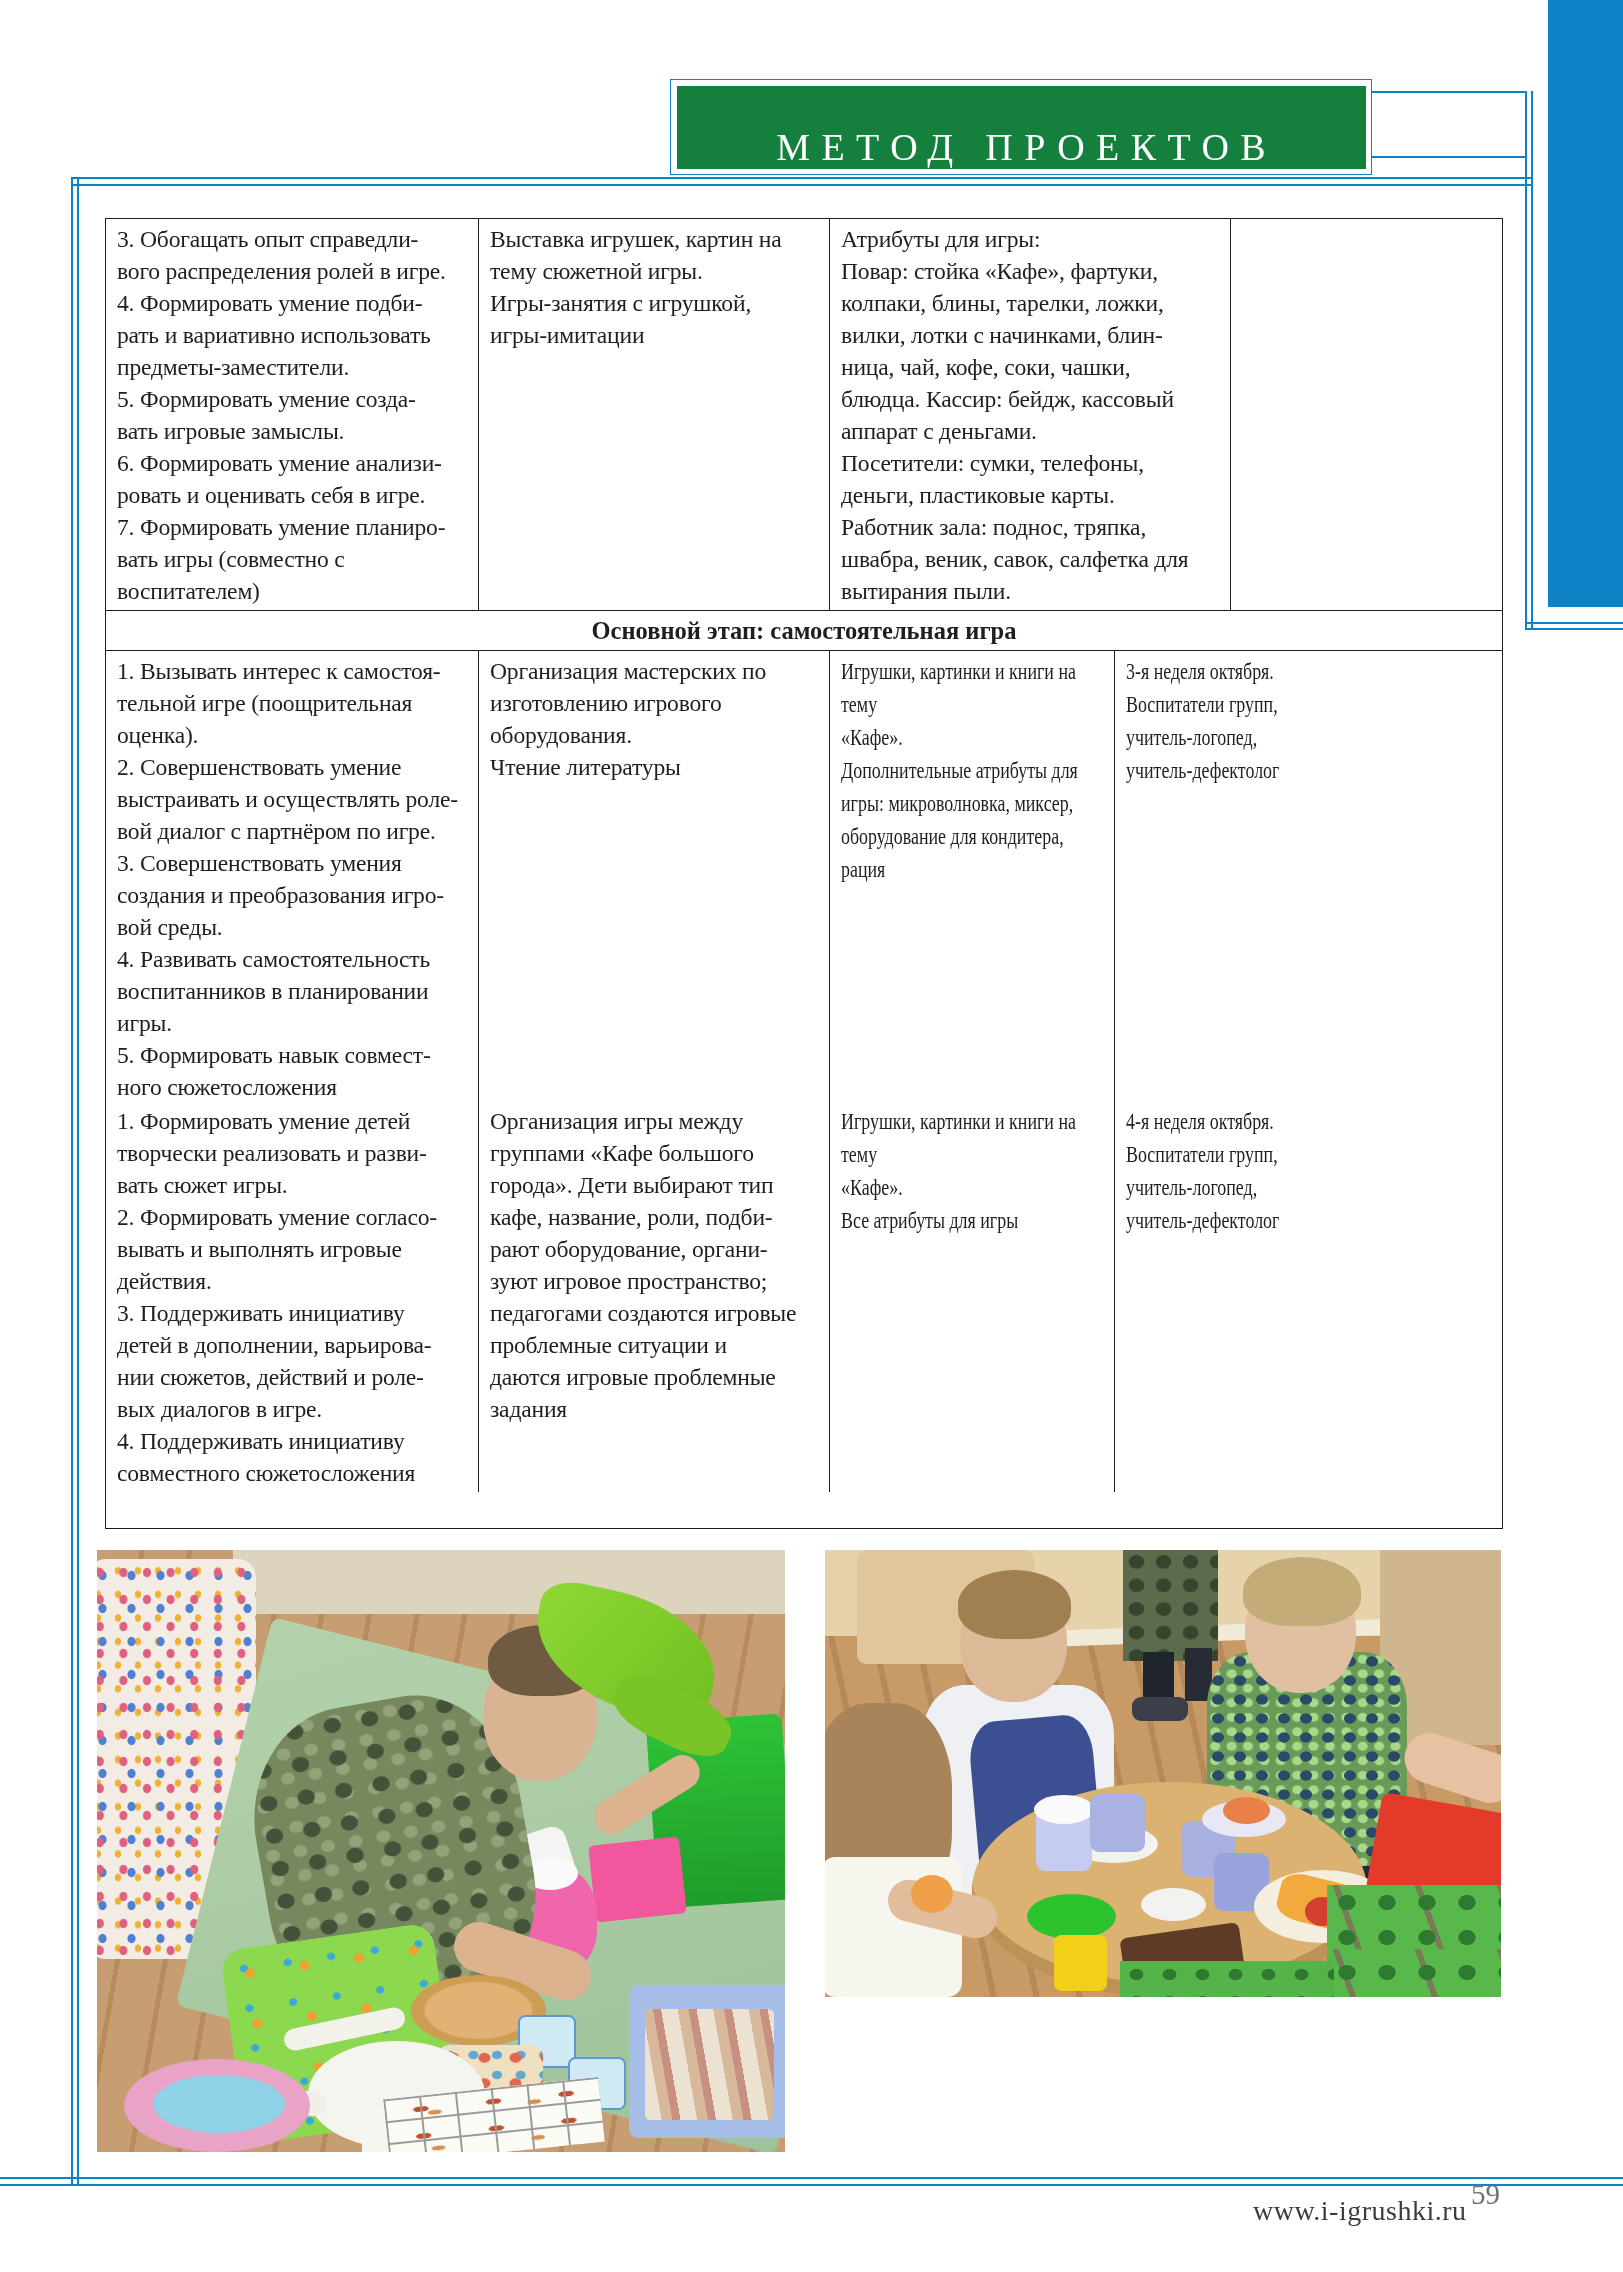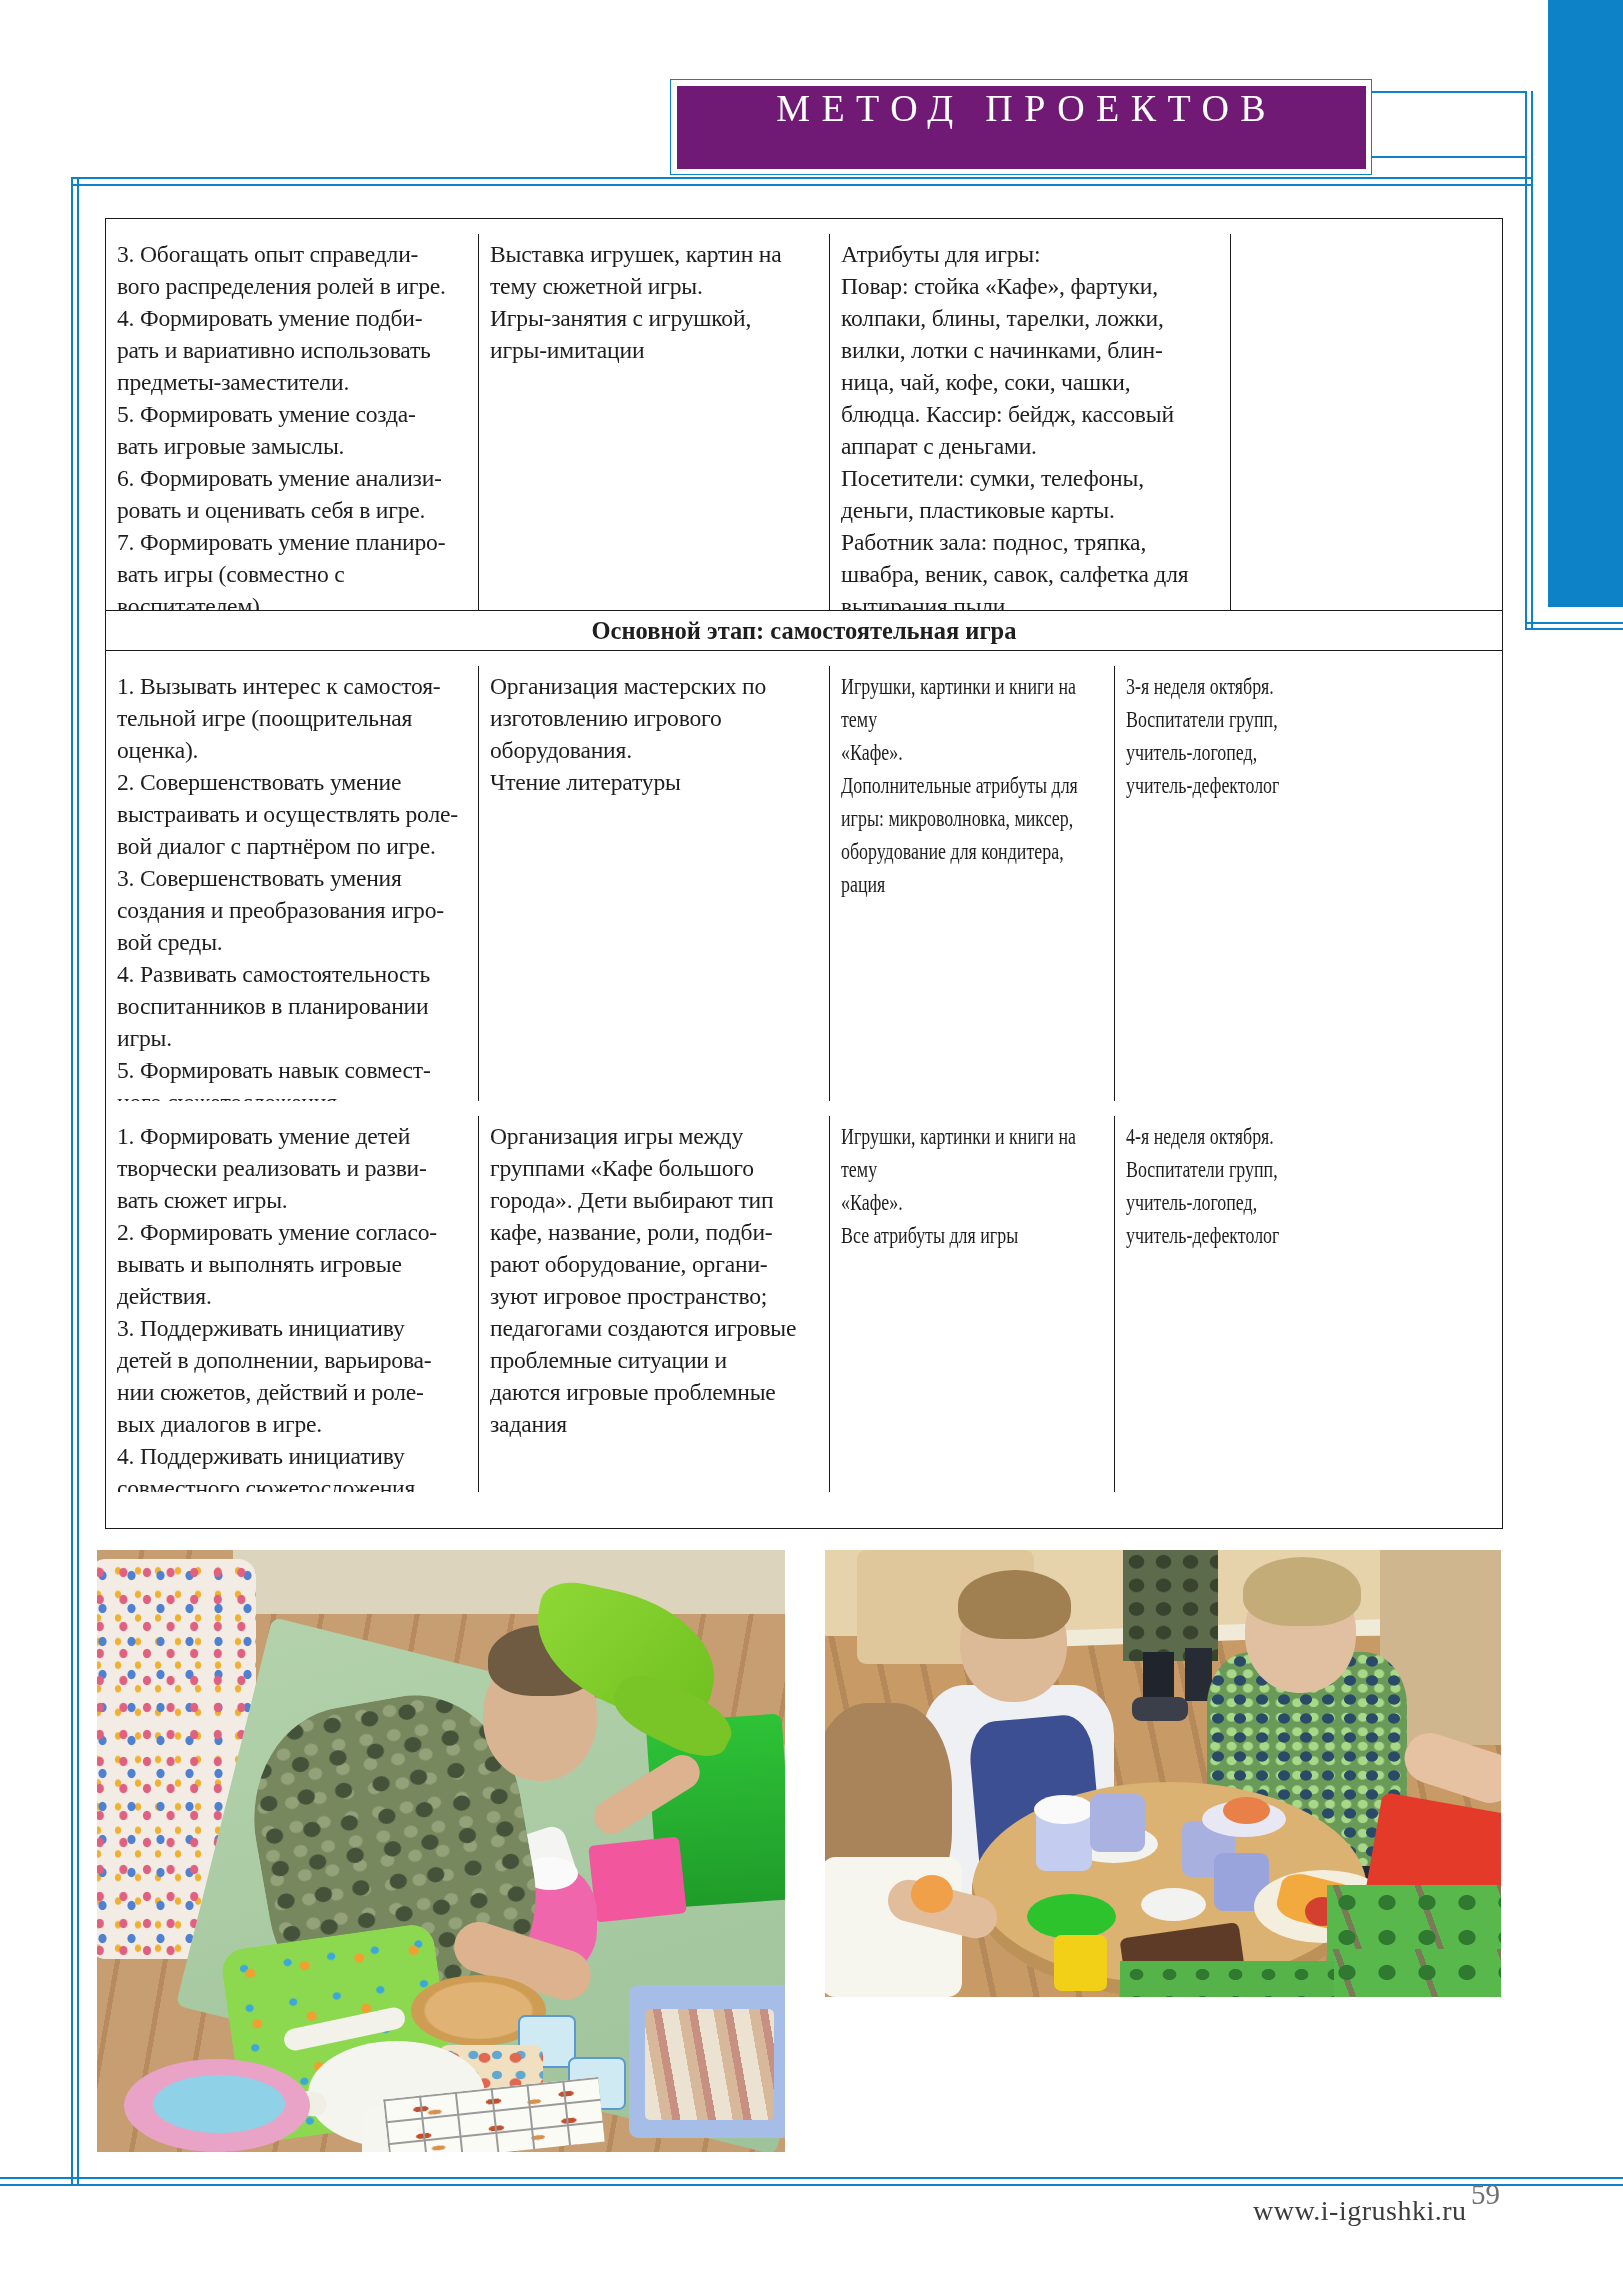--- a/index.html
+++ b/index.html
@@ -2,32 +2,32 @@
 <html style="font-size:14.5px"><head>
 <meta charset="utf-8">
 <style>
   html,body{margin:0;padding:0;background:#ffffff;}
   #page{position:relative;width:1624px;height:2273px;background:#ffffff;overflow:hidden;
         font-family:"Liberation Serif","DejaVu Serif",serif;color:#1e1e1e;}
   .bl{position:absolute;background:#0e82c6;}
   
   .banner-outer{position:absolute;left:670px;top:79px;width:702px;height:96px;
                 border:1.8px solid #0e82c6;background:#ffffff;box-sizing:border-box;}
-  .banner-inner{position:absolute;left:5.5px;top:5.5px;right:5.5px;bottom:5.5px;background:#701a75;
-                display:flex;align-items:flex-start;justify-content:center;}
+  .banner-inner{position:absolute;left:5.5px;top:5.5px;right:5.5px;bottom:5.5px;background:#15803d;
+                display:flex;align-items:flex-end;justify-content:center;}
   .banner-inner span{color:#ffffff;font-size:38px;letter-spacing:0.30em;padding-left:0.30em;white-space:nowrap;}
   
   .tbl{position:absolute;left:105px;top:218px;width:1398px;height:1311px;
        border:1.8px solid #1b1b1b;box-sizing:border-box;background:#fff;}
   .sec{display:grid;box-sizing:border-box;}
   .sec1{grid-template-columns:373px 351px 401px 1fr;height:391px;}
   .sec2{grid-template-columns:373px 351px 285px 1fr;height:450px;}
   .sec3{grid-template-columns:373px 351px 285px 1fr;height:391px;}
   .cell{border-right:1.8px solid #1b1b1b;box-sizing:border-box;padding:3.6px 9px 0 11px;
-        font-size:23.6px;line-height:32px;letter-spacing:-0.2px;white-space:pre-line;overflow:hidden;margin-top:15px;}
+        font-size:23.6px;line-height:32px;letter-spacing:-0.2px;white-space:pre-line;overflow:hidden;}
   .cell.last{border-right:none;}
   .shdr{height:41px;border-top:1.8px solid #1b1b1b;border-bottom:1.8px solid #1b1b1b;box-sizing:border-box;
         display:flex;align-items:center;justify-content:center;font-weight:bold;font-size:24.5px;}
   .shdr2{height:39px;}
   .cnd{display:block;transform:scaleX(0.76);transform-origin:0 0;width:131%;
        font-size:23.6px;line-height:33px;letter-spacing:0;}
   
   .photo{position:absolute;overflow:hidden;background:#c49a6c;}
   .ph{position:absolute;}
   

